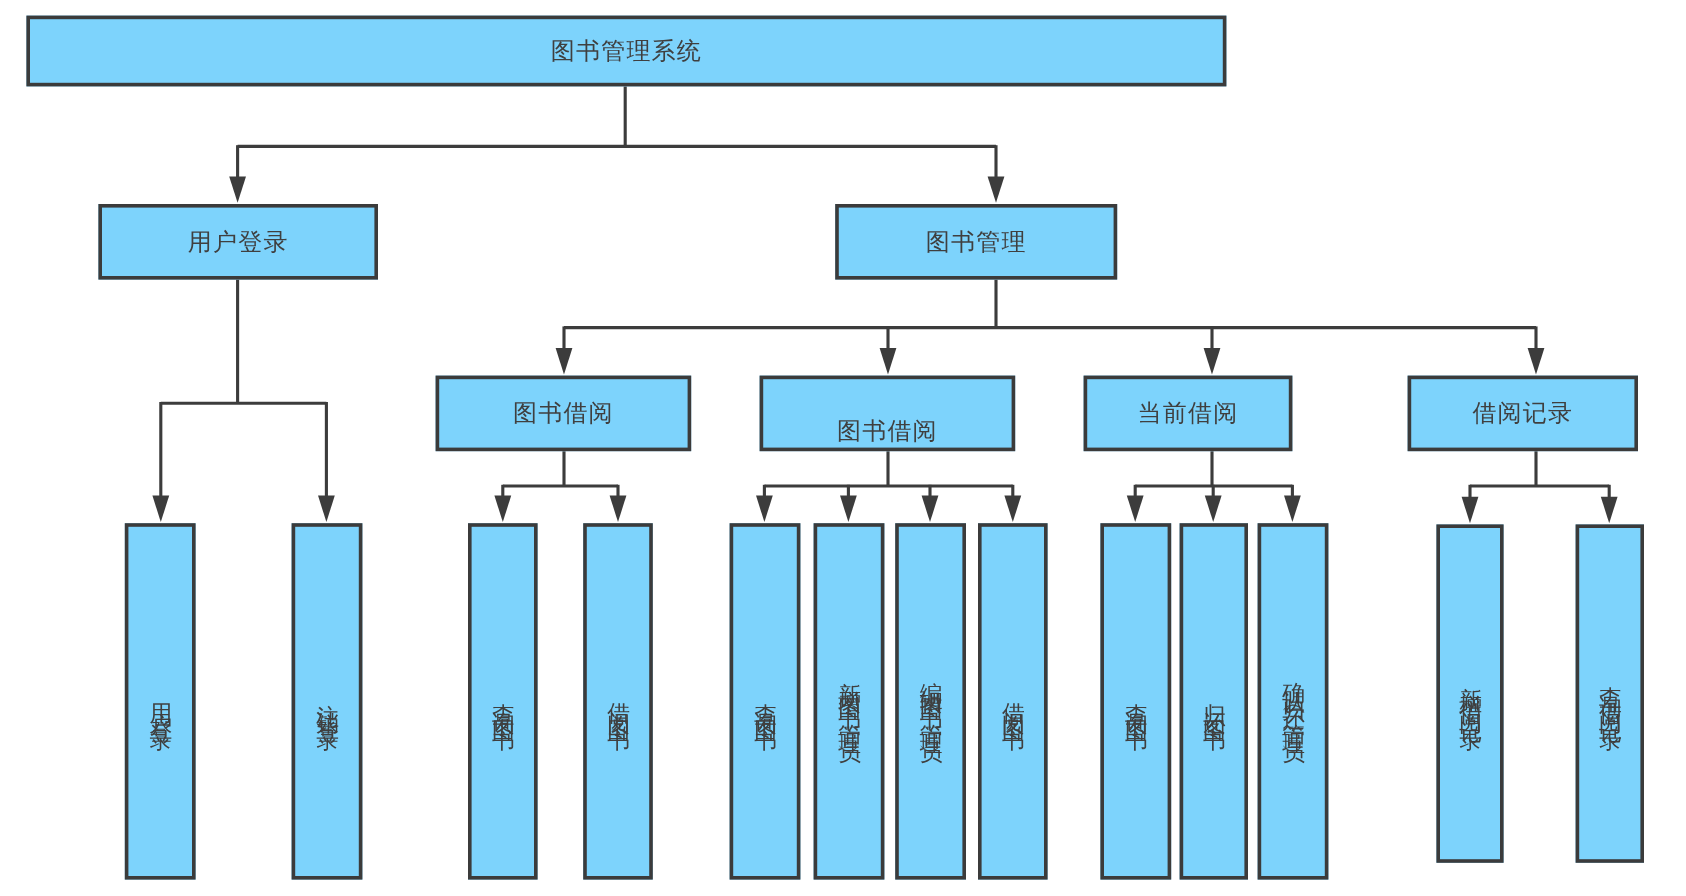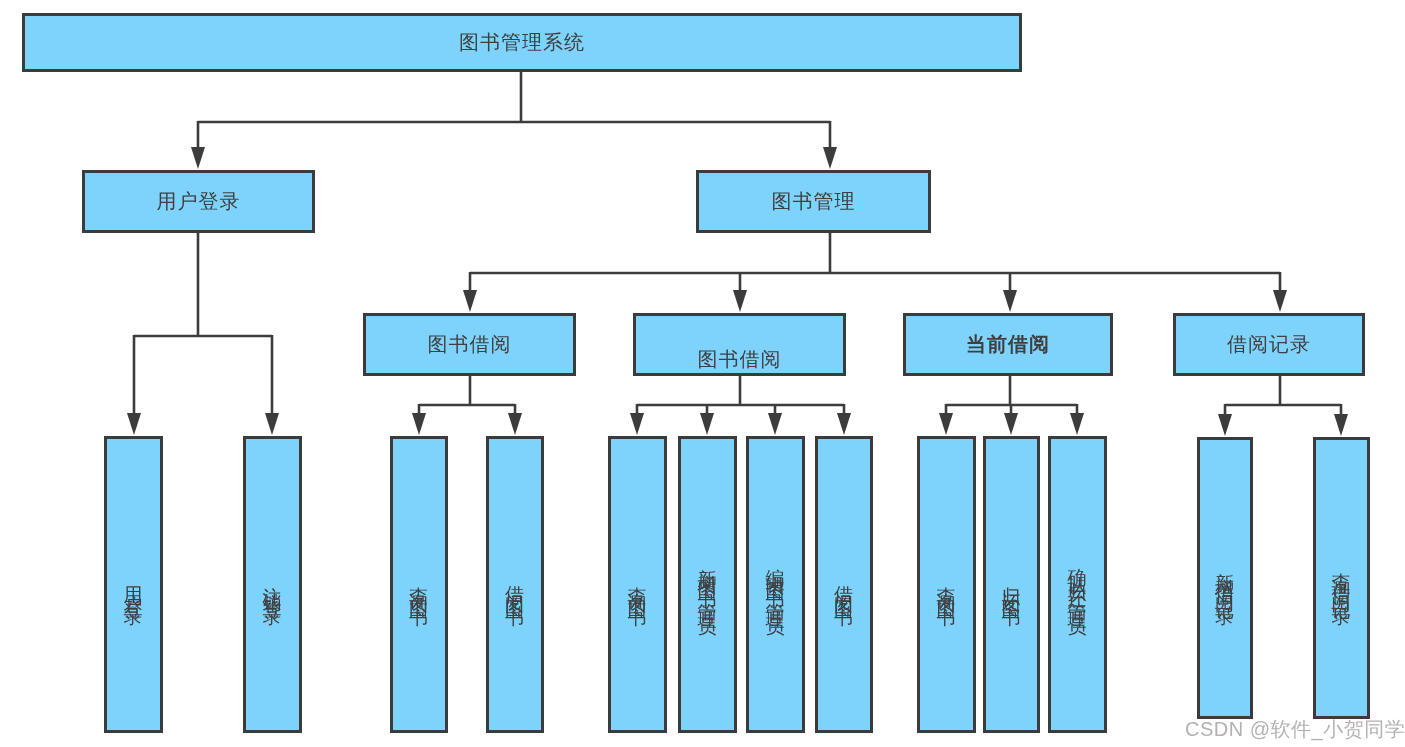--- a/index.html
+++ b/index.html
@@ -138,21 +138,21 @@
   <div class="box hbox" style="left:696px; top:170px; width:235px; height:63px;">
     <span>图书管理</span>
   </div>
 
   <div class="box hbox" style="left:363px; top:313px; width:213px; height:63px;">
     <span>图书借阅</span>
   </div>
   <div class="box hbox" style="left:633px; top:313px; width:213px; height:63px;align-items:flex-end;">
     <span>图书借阅</span>
   </div>
-  <div class="box hbox" style="left:903px; top:313px; width:210px; height:63px;font-weight:bold;">
+  <div class="box hbox" style="left:903px; top:313px; width:174px; height:63px;">
     <span>当前借阅</span>
   </div>
   <div class="box hbox" style="left:1173px; top:313px; width:192px; height:63px;text-align:center;">
     <span>借阅记录</span>
   </div>
 
   <div class="box vbox" style="left:104px; top:436px; width:59px; height:297px;">
     <span class="vtext">用户登录</span>
   </div>
   <div class="box vbox" style="left:243px; top:436px; width:59px; height:297px;">
@@ -189,15 +189,14 @@
     <span class="vtext">确认归还（管理员）</span>
   </div>
 
   <div class="box vbox" style="left:1197px; top:437px; width:56px; height:282px;">
     <span class="vtext">新增借阅记录</span>
   </div>
   <div class="box vbox" style="left:1313px; top:437px; width:57px; height:282px;">
     <span class="vtext">查询借阅记录</span>
   </div>
 
-  <div class="watermark">CSDN @软件_小贺同学</div>
 
 </div>
 
 </body></html>

